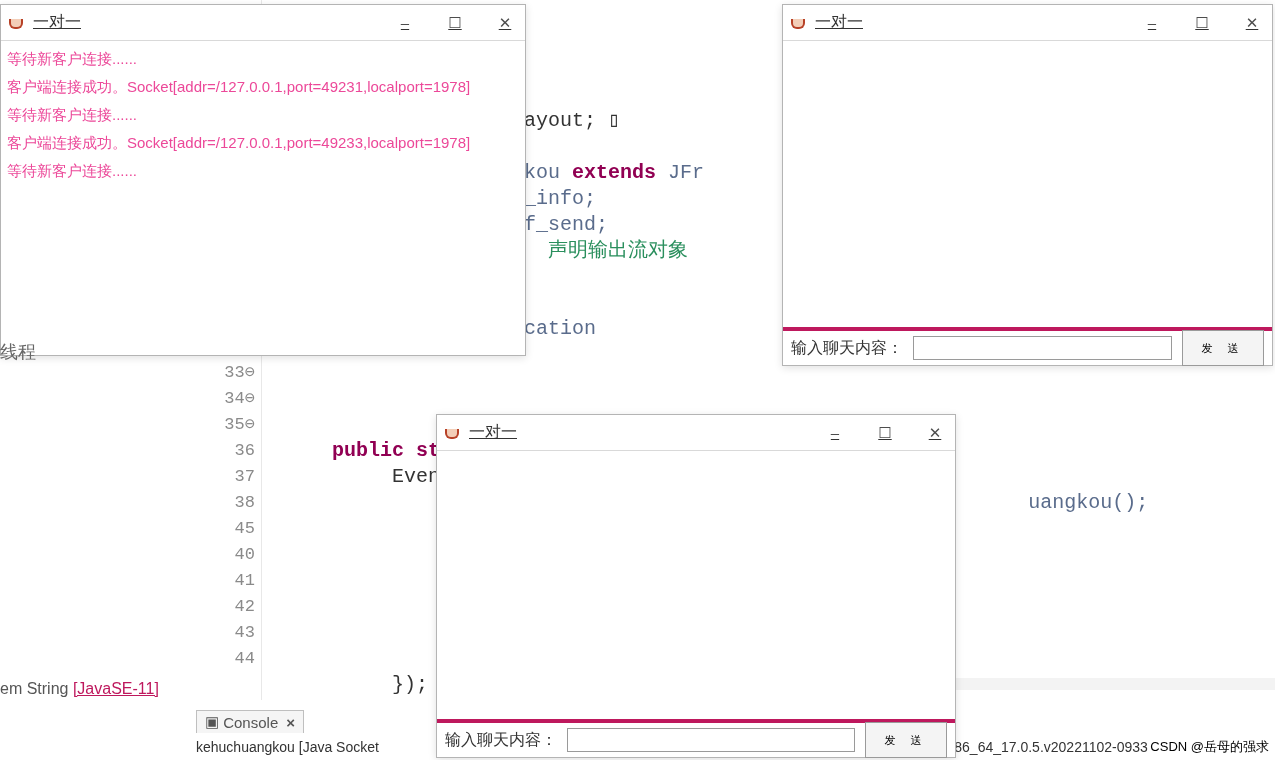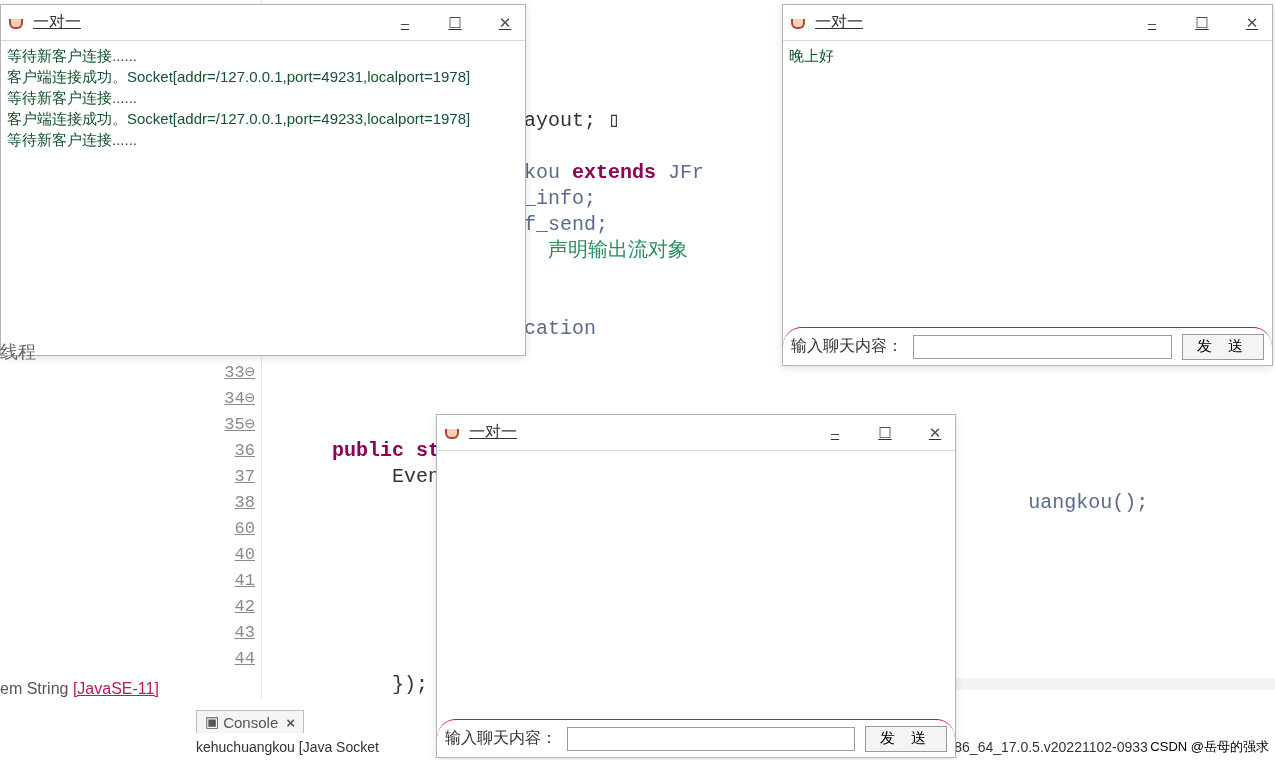--- a/index.html
+++ b/index.html
@@ -31,21 +31,21 @@
     position: absolute;
     left: 0; top: 0; bottom: 0;
     width: 62px;
     background: #fff;
     border-right: 1px solid #e8e8e8;
     text-align: right;
     padding-right: 6px;
     color: #8a8a8a;
     font-size: 17px;
   }
-  .gutter .ln { height: 26px; text-decoration: underline; }
+  .gutter .ln { height: 26px; }
   .code {
     position: absolute;
     left: 120px;
     top: 0;
     right: 0;
     white-space: pre;
     color: #333;
   }
   .kw   { color: #910053; font-weight: bold; }
   .id   { color: #5a6c8c; }
@@ -140,53 +140,52 @@
     bottom: 0;
     background: #fff;
   }
   .textarea {
     position: absolute;
     left: 2px; right: 2px;
     top: 2px;
     bottom: 40px;
     border: none;
     font-size: 15px;
-    line-height: 21px;
+    line-height: 28px;
     padding: 2px 4px;
     overflow: auto;
     white-space: pre-wrap;
-    color: #14532d;
+    color: #ec4899;
   }
   .inputbar {
     position: absolute;
     left: 0; right: 0; bottom: 0;
     height: 38px;
     display: flex;
     align-items: center;
     gap: 10px;
     padding: 0 8px;
-    border-top: 1px solid #be185d;
-    background: #fff;
-    border-radius: 19px;
+    border-top: 4px solid #be185d;
+    background: #fff;
   }
   .inputbar label { font-size: 16px; color: #333; white-space: nowrap; }
   .inputbar input[type=text] {
     flex: 1;
     height: 24px;
     border: 1px solid #9a9a9a;
     padding: 1px 4px;
     font-size: 14px;
     background:#fff;
   }
   .inputbar button {
     width: 82px;
-    height: 26px;
+    height: 36px;
     border: 1px solid #9a9a9a;
     background: #f4f4f4;
-    font-size: 15px;
+    font-size: 11px;
     letter-spacing: 6px;
     padding-left: 6px;
     cursor: default;
   }
 
   
   #win-server { left: 0;   top: 4px;   width: 526px; height: 352px; }
   #win-right  { left: 782px; top: 4px;   width: 491px; height: 362px; }
   #win-center { left: 436px; top: 414px; width: 520px; height: 344px; }
 
@@ -225,21 +224,21 @@
 <div class="code-area">
   <div class="gutter">
     <div style="height:60px"></div>
     <div style="height:300px"></div>
     <div class="ln">33⊖</div>
     <div class="ln">34⊖</div>
     <div class="ln">35⊖</div>
     <div class="ln">36</div>
     <div class="ln">37</div>
     <div class="ln">38</div>
-    <div class="ln">60</div>
+    <div class="ln">45</div>
     <div class="ln">40</div>
     <div class="ln">41</div>
     <div class="ln">42</div>
     <div class="ln">43</div>
     <div class="ln">44</div>
   </div>
 
   <div class="code">
 <div style="height:56px"></div>
 <span>             </span><span>derLayout;</span> ▯
@@ -314,21 +313,20 @@
         <span class="java-cup"></span>
       </span>
     <span>一对一</span>
     <div class="winbtns">
       <span>–</span>
       <span>☐</span>
       <span>✕</span>
     </div>
   </div>
   <div class="client">
-    <div class="textarea">晚上好</div>
     <div class="inputbar">
       <label>输入聊天内容：</label>
       <input type="text" value="" style="">
       <button>发 送</button>
     </div>
   </div>
 </div>
 
 <div class="jwin" id="win-center">
   <div class="titlebar">

